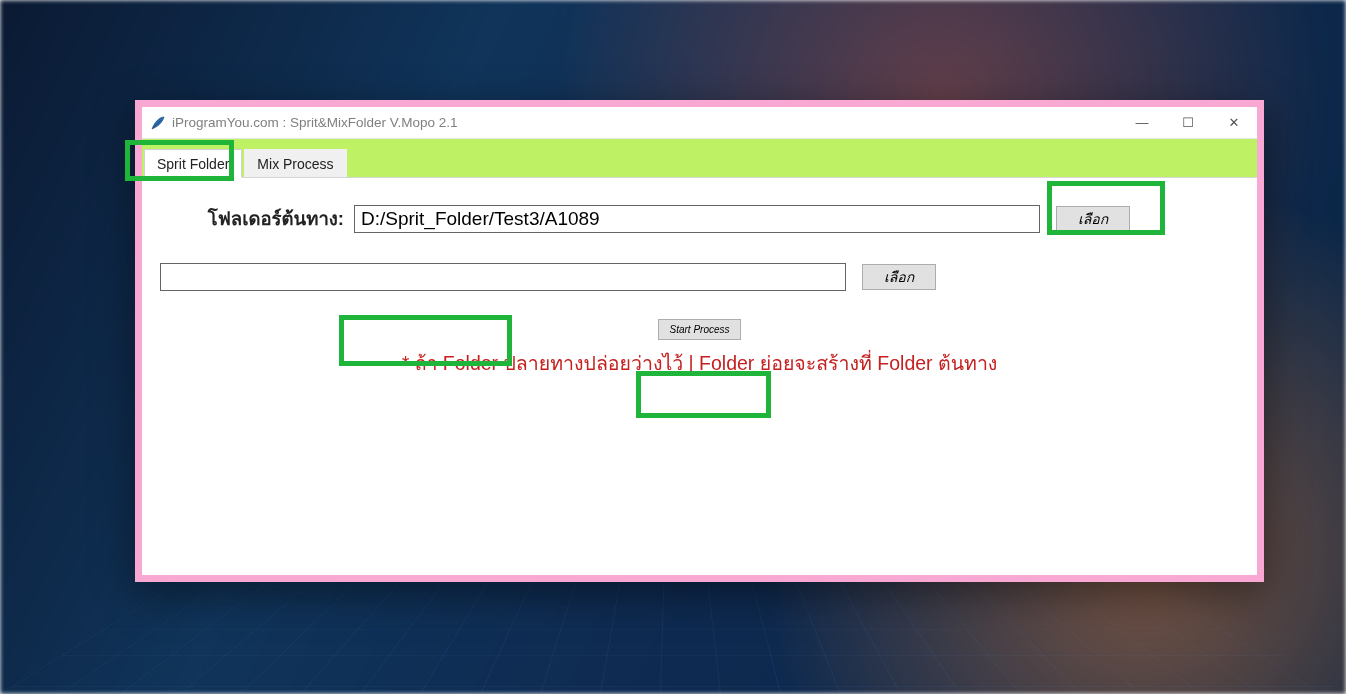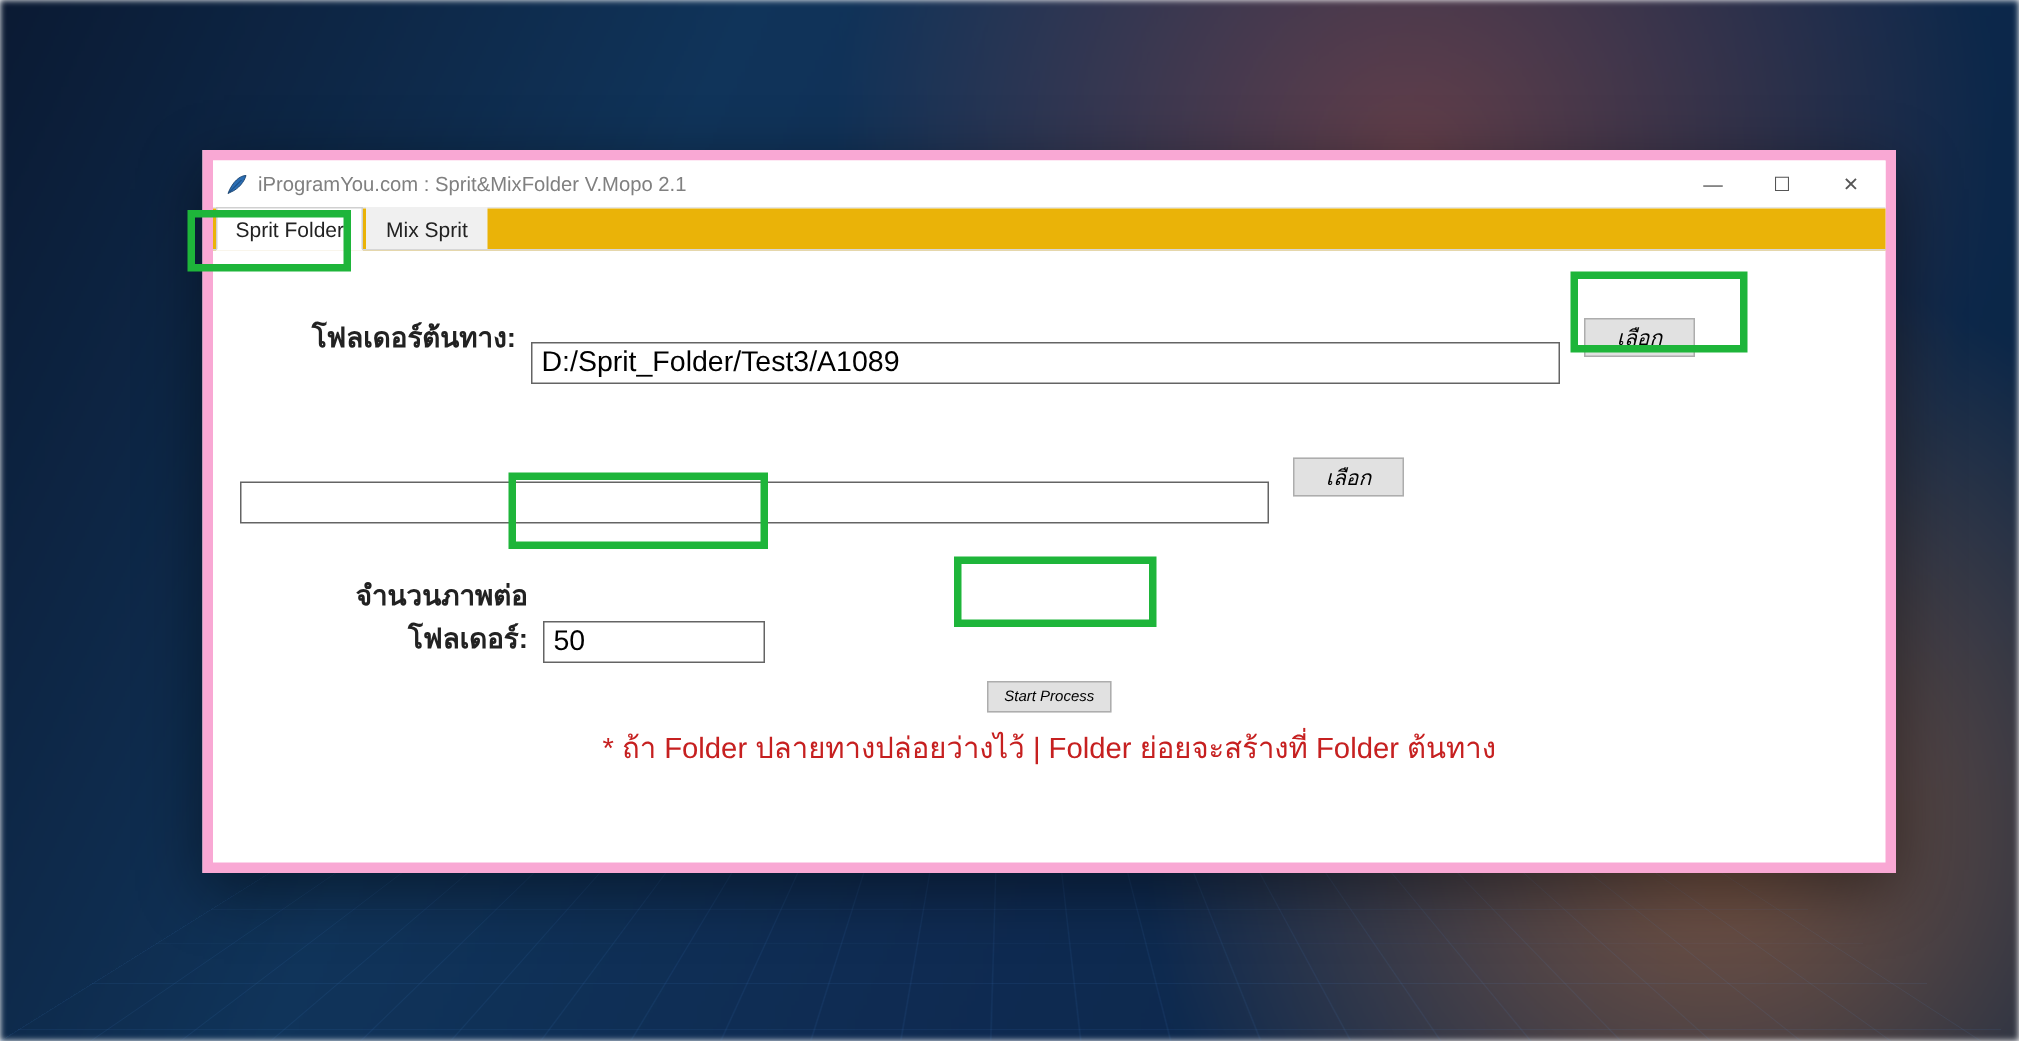--- a/index.html
+++ b/index.html
@@ -34,36 +34,36 @@
     padding-left: 8px; background: #fff; color: #808080;
     font-size: 13.5px; border-bottom: 1px solid #e5e5e5;
   }
   .feather {
     width: 16px; height: 16px; margin-right: 6px; position: relative;
   }
   .feather svg { width:16px; height:16px; display:block; }
   .winbtns { margin-left:auto; display:flex; }
   .winbtn { width:46px; height:31px; display:flex; align-items:center; justify-content:center; color:#555; font-size:13px; }
 
-  .tabs { height:28px; background:#eab308; display:flex; align-items:flex-end; border-bottom:1px solid #d6d6d6; position:relative; }
+  .tabs { height:39px; background:#bef264; display:flex; align-items:flex-end; border-bottom:1px solid #d6d6d6; position:relative; }
   .tab {
     padding: 6px 12px 5px 12px; font-size: 14px; color:#222;
     border: 1px solid transparent; border-bottom:none; position:relative;
     background:#f0f0f0; margin-left:2px;
   }
   .tab.active { background:#fff; border-color:#d0d0d0; border-bottom:1px solid #fff; margin-bottom:-1px; }
 
   .content { padding: 26px 18px 18px 18px; position:relative; }
   .row { display:flex; align-items:center; margin-bottom: 30px; }
   .label { font-weight:700; font-size:18.5px; color:#222; text-align:right; margin-right:10px; }
   .label.w1 { width: 184px; }
   .label.w2 { width: 192px; }
   .input {
     height: 28px; font-size: 19px; font-family: inherit;
-    border: 1px solid #646464; background:#fff; padding: 1px 6px; outline:none;margin-top:35px;
+    border: 1px solid #646464; background:#fff; padding: 1px 6px; outline:none;
   }
   .input.path { width: 686px; }
   .input.num { width: 148px; font-weight:400; }
   .btn {
     height:26px; min-width:74px; border:1px solid #adadad; background:#e1e1e1;
     font-size:14px; font-family:inherit; padding:0 12px; cursor:pointer;font-style:italic;
   }
   .btn.browse { margin-left: 16px; }
   .btn.start { padding:4px 10px; height:auto; font-size:10px; }
   .centerblock { text-align:center; margin-top: -2px; }
@@ -99,40 +99,36 @@
           <span>☐</span>
         </div>
       <div class="winbtn close">
           <span>✕</span>
         </div>
     </div>
   </div>
 
   <div class="tabs">
     <div class="tab active">Sprit Folder</div>
-    <div class="tab">Mix Sprit</div>
+    <div class="tab">Mix Process</div>
   </div>
 
   <div class="content">
 
     <div class="row">
       <div class="label w1">โฟลเดอร์ต้นทาง:</div>
       <input class="input path" value="D:/Sprit_Folder/Test3/A1089" style="">
       <button class="btn browse">เลือก</button>
     </div>
 
     <div class="row">
       <input class="input path" value="" style="">
       <button class="btn browse">เลือก</button>
     </div>
 
-    <div class="row" style="margin-bottom:14px;">
-      <div class="label w2">จำนวนภาพต่อโฟลเดอร์:</div>
-      <input class="input num" value="50" style="">
-    </div>
 
     <div class="centerblock">
       <button class="btn start">Start Process</button>
       <div class="note">* ถ้า Folder ปลายทางปล่อยว่างไว้ | Folder ย่อยจะสร้างที่ Folder ต้นทาง</div>
     </div>
 
   </div>
 
   <div class="hl tab1"></div>
   <div class="hl browse1"></div>

